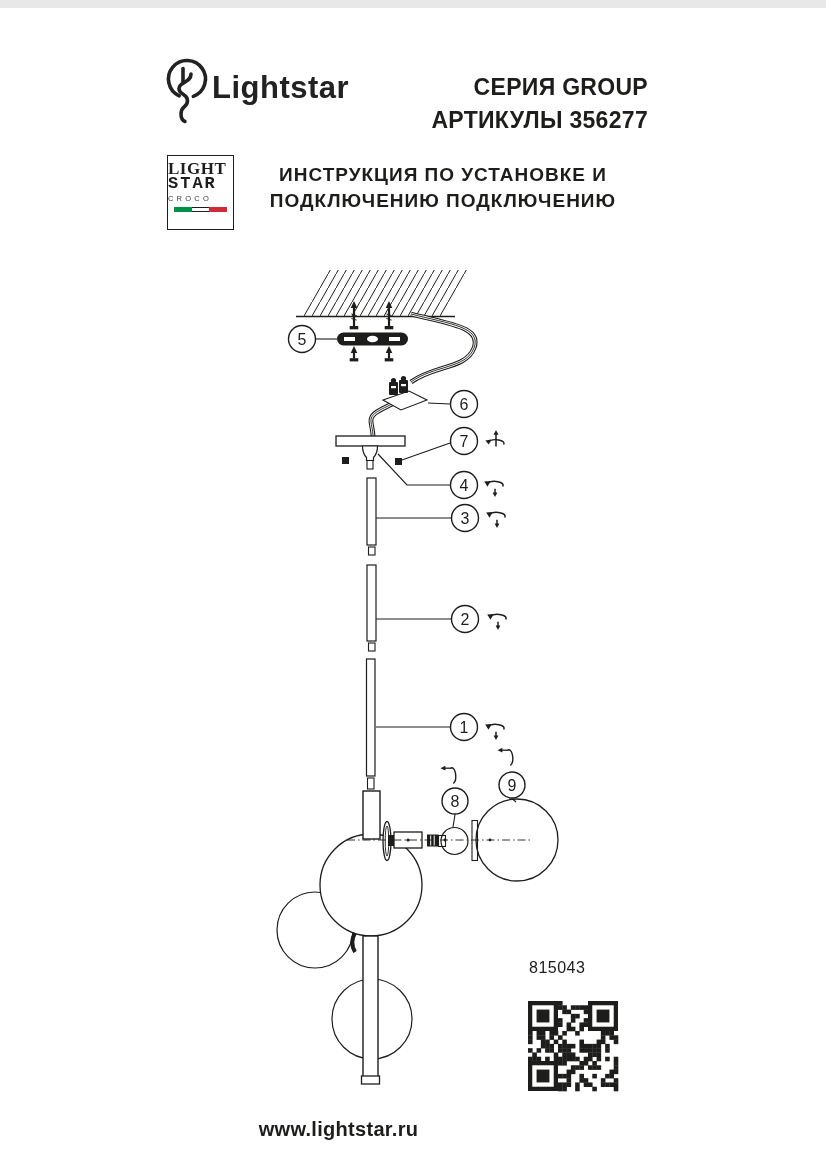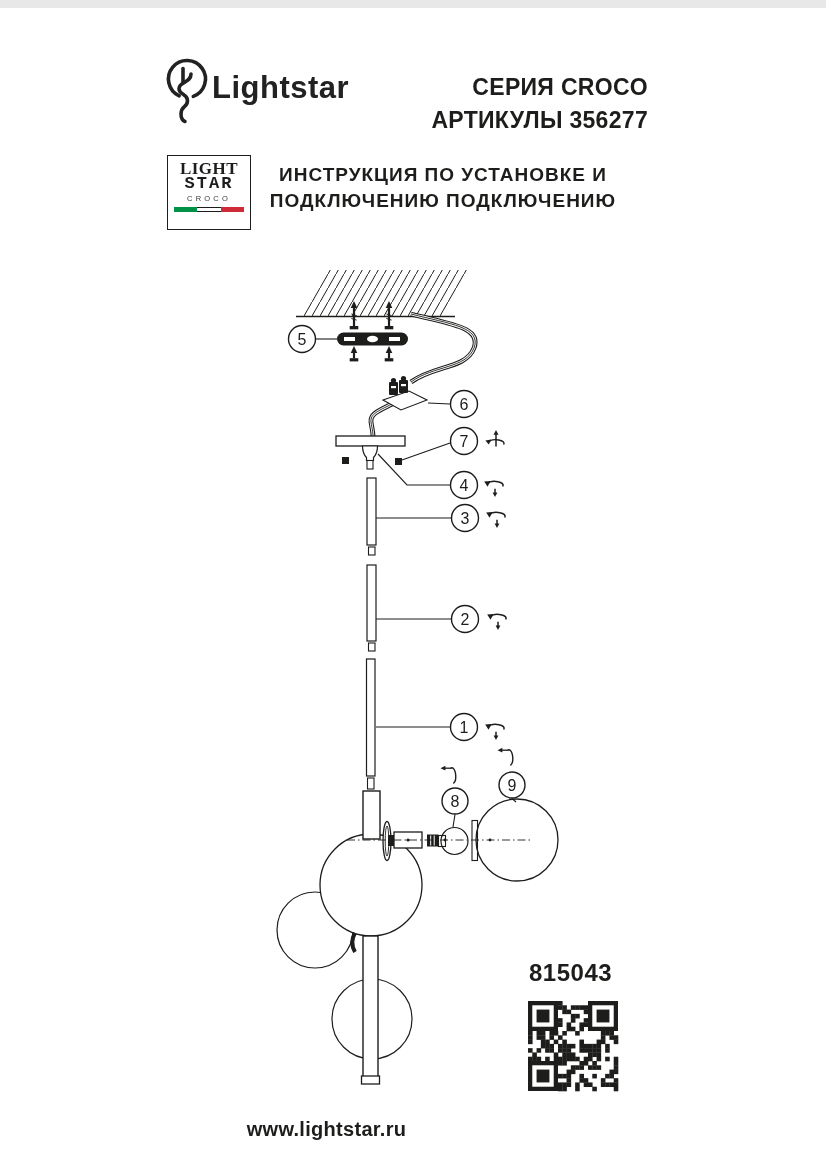--- a/index.html
+++ b/index.html
@@ -6,51 +6,51 @@
   .page{
     position:relative;width:826px;height:1169px;margin:8px auto;
     background:#ffffff;overflow:hidden;
     font-family:"Liberation Sans",sans-serif;color:#1d1d1b;
   }
   .abs{position:absolute;}
   
   .brand-logo{left:164px;top:50px;width:46px;height:72px;}
   .brand-wordmark{left:212px;top:62px;font-size:31px;font-weight:bold;letter-spacing:.5px;color:#222;}
   .series-block{left:380px;top:63px;width:268px;text-align:right;font-weight:bold;font-size:23px;line-height:33px;letter-spacing:.3px;}
-  .group-badge{left:167px;top:147px;width:84px;height:75px;border:1.4px solid #1d1d1b;box-sizing:border-box;text-align:center;}
+  .group-badge{left:167px;top:147px;width:67px;height:75px;border:1.4px solid #1d1d1b;box-sizing:border-box;}
   .badge-light{font-family:"Liberation Serif",serif;font-weight:bold;font-size:17px;line-height:15px;margin-top:5px;letter-spacing:.5px;}
   .badge-star{font-family:Liberation Mono, monospace;font-weight:bold;font-size:17px;line-height:15px;letter-spacing:2px;}
   .badge-group{font-size:7.5px;letter-spacing:3.2px;margin-top:3px;color:#3a3a3a;}
   .badge-flag{display:flex;height:5px;margin:4px 6px 0 6px;}
   .badge-flag span{flex:1;}
   .flag-white{border-top:1px solid #1d1d1b;border-bottom:1px solid #1d1d1b;box-sizing:border-box;}
   .instruction-title{left:178px;top:154px;width:530px;text-align:center;font-weight:bold;font-size:19px;line-height:26px;letter-spacing:1px;}
   
-  .article-number{left:529px;top:951px;font-size:24px;font-weight:bold;letter-spacing:.5px;}
-  .website{left:0;top:1110px;width:653px;text-align:center;font-size:20px;font-weight:bold;letter-spacing:.3px;}
+  .article-number{left:529px;top:951px;font-size:16px;font-weight:normal;letter-spacing:.5px;}
+  .website{left:12px;top:1110px;width:653px;text-align:center;font-size:20px;font-weight:bold;letter-spacing:.3px;}
   
   svg.diagram{position:absolute;left:0;top:0;}
   .ln{stroke:#1d1d1b;fill:none;}
   .callout-circle{fill:#fff;stroke:#1d1d1b;stroke-width:1.4;}
   .callout-num{font-family:"Liberation Sans",sans-serif;font-size:16px;fill:#1d1d1b;text-anchor:middle;}
 </style>
 </head>
 <body>
 
 <div class="page">
 
   <svg class="abs brand-logo" viewBox="0 0 46 72">
     <path d="M15.2,37.8 A18.5,18.5 0 1 1 29.3,38.4" fill="none" stroke="#222" stroke-width="3.6" stroke-linecap="round"></path>
     <line x1="19" y1="10.5" x2="19" y2="24" stroke="#222" stroke-width="3.6" stroke-linecap="round"></line>
     <path d="M27,16 C27,25 15,23.5 15,30.5 C15,37 23.5,35.5 23.5,42.5 C23.5,50 17,47.5 17,56 C17,60.5 18.2,62.5 21,63.5" fill="none" stroke="#222" stroke-width="3.6" stroke-linecap="round"></path>
   </svg>
   <div class="abs brand-wordmark">Lightstar</div>
 
   <div class="abs series-block">
-    <div>СЕРИЯ CROCO</div>
+    <div>СЕРИЯ GROUP</div>
     <div>АРТИКУЛЫ 356277</div>
   </div>
 
   <div class="abs group-badge">
     <div class="badge-light">LIGHT</div>
     <div class="badge-star">STAR</div>
     <div class="badge-group">CROCO</div>
     <div class="badge-flag">
       <span style="background:#009246"></span>
       <span class="flag-white" style="background:#ffffff"></span>

